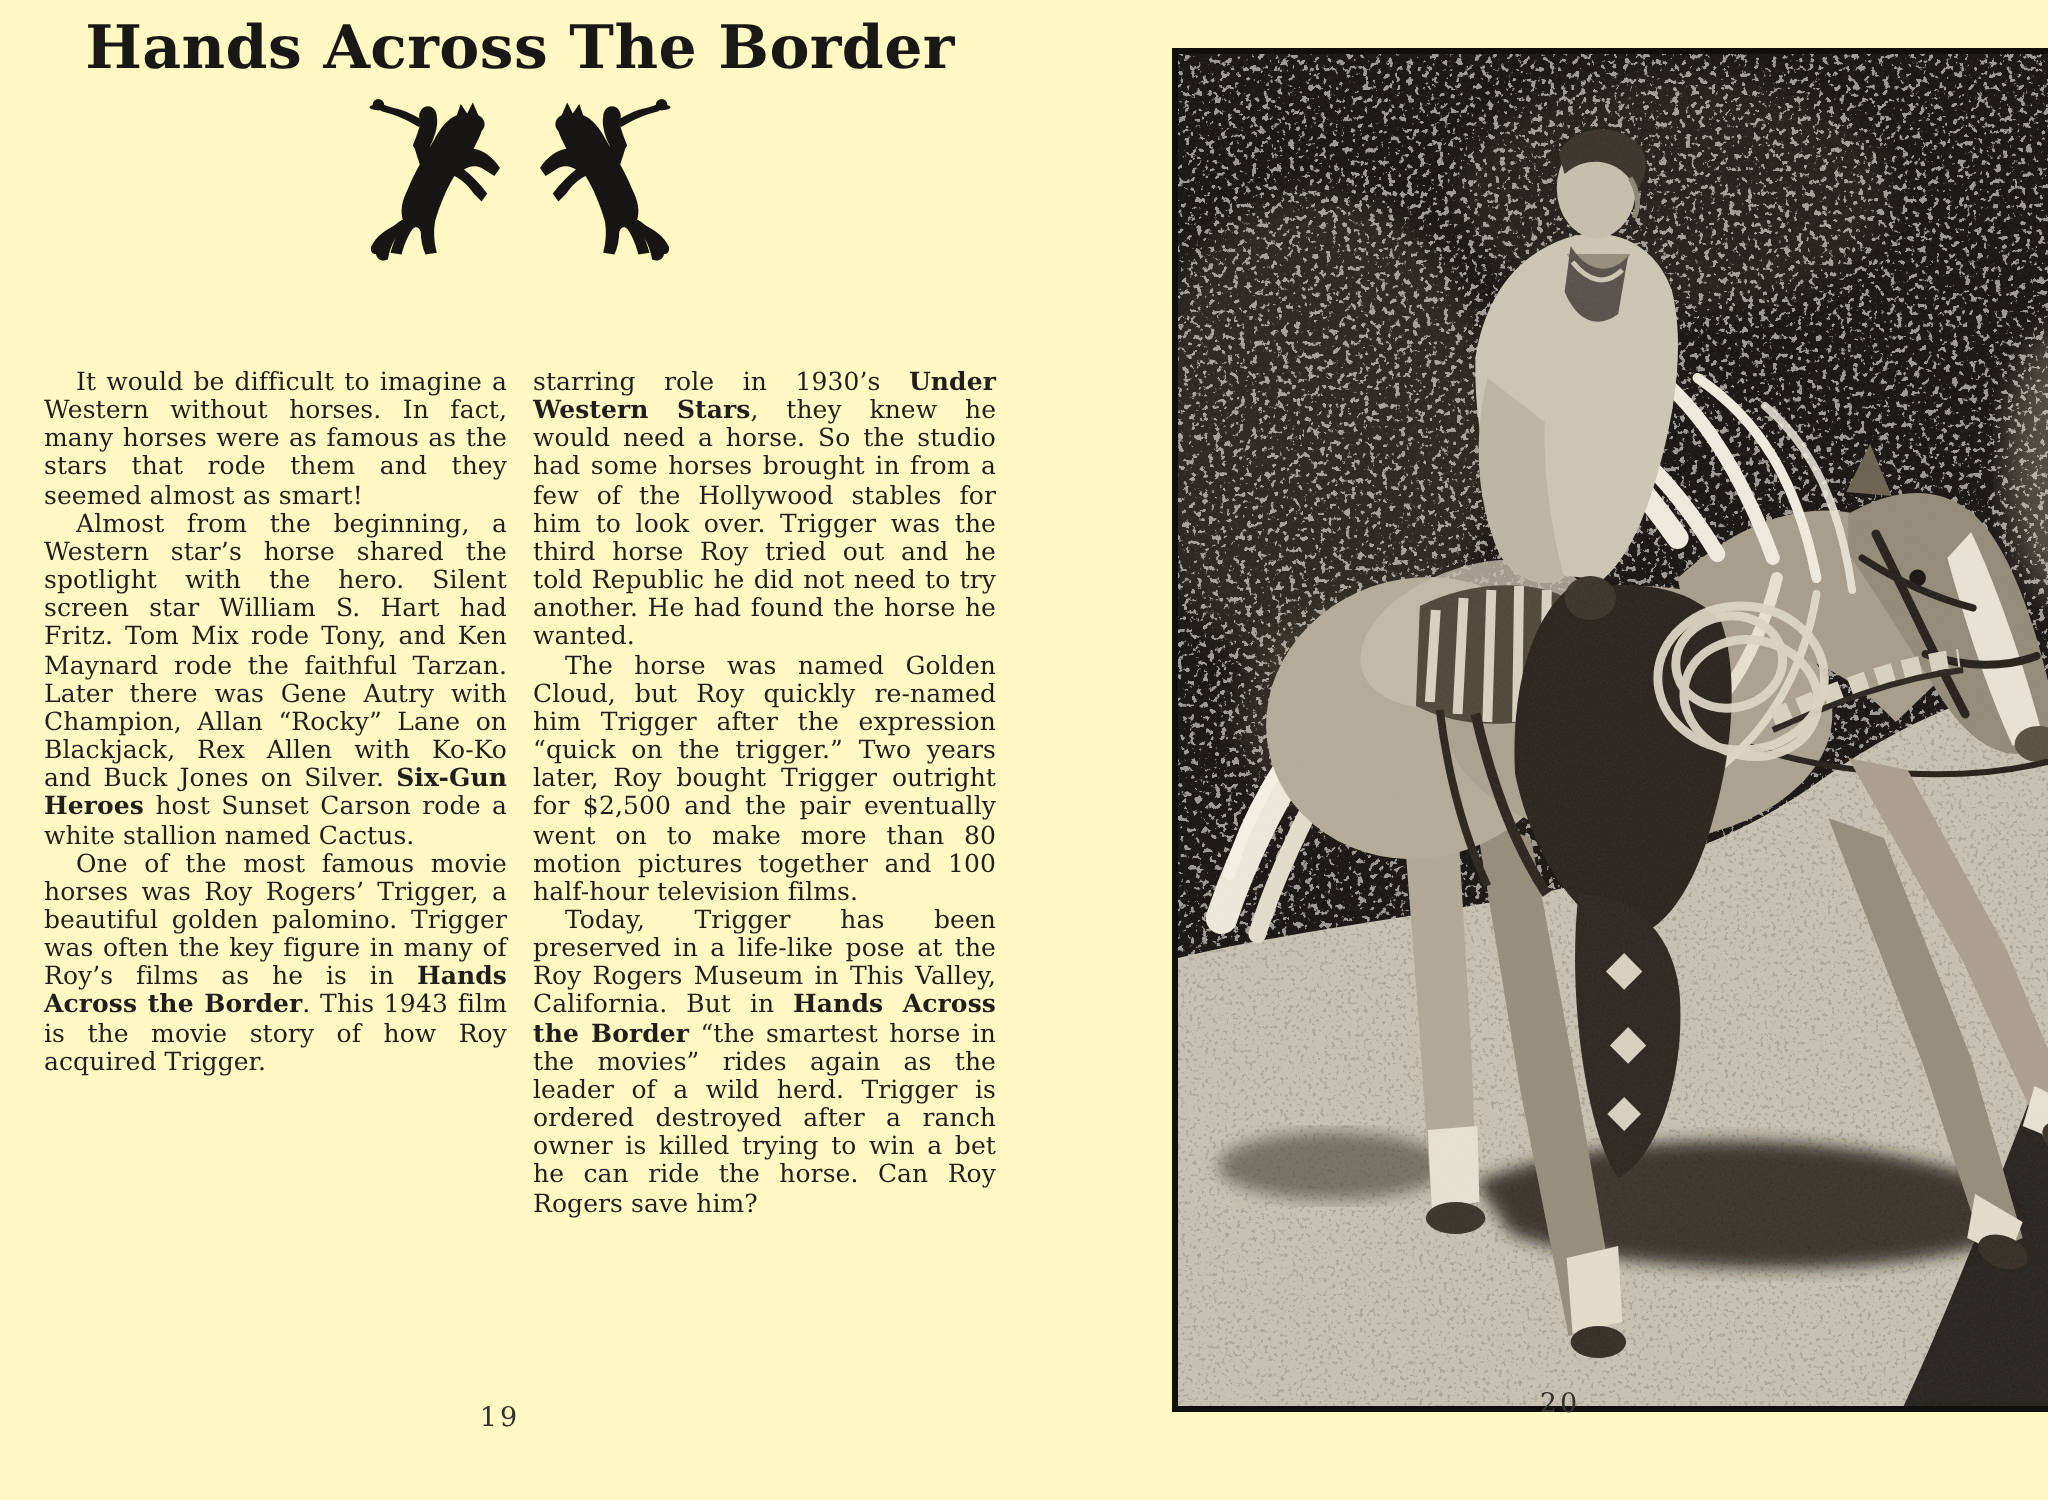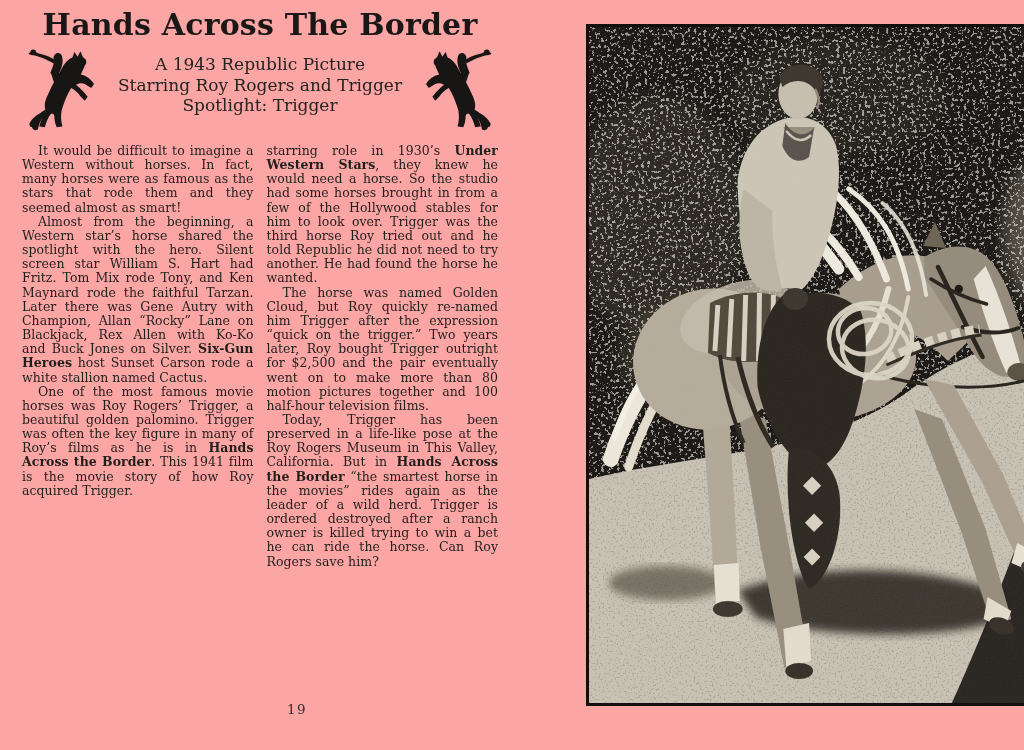--- a/index.html
+++ b/index.html
@@ -4,21 +4,21 @@
 <style>
   html,body { margin:0; padding:0; }
   body {
     width:1024px; height:750px;
     background:#efedea;
     font-family:"DejaVu Serif", serif;
     overflow:hidden;
   }
   .spread {
     position:relative; width:1024px; height:750px;
-    background:#fca5a5;
+    background:#fef9c3;
   }
   
   .page-left {
     position:absolute; left:0; top:0; width:520px; height:750px;
   }
   .title {
     margin:8px 0 0 0;
     text-align:center;
     font-size:30px; line-height:34px;
     font-weight:bold;
@@ -40,29 +40,30 @@
   .columns {
     display:flex; gap:13px;
     margin:10px 22px 0 22px;
   }
   .col {
     flex:1;
     text-align:justify;
     font-size:12.5px; line-height:14.15px;
     color:#201f1c;
     letter-spacing:0.05px;
+    margin-top:40px;
   }
   .col p { margin:0; text-indent:16px; }
   .col p.no-indent { text-indent:0; }
   .col b { font-weight:bold; }
   .pagenum {
     position:absolute;
     font-size:13.5px; letter-spacing:1.5px; color:#32312e;
   }
-  #pn-left { left:0; width:500px; top:701px; text-align:center;padding-left:47px; }
+  #pn-left { left:0; width:500px; top:701px; text-align:center; }
   
   .page-right {
     position:absolute; left:520px; top:0; width:504px; height:750px;
   }
   .photo-frame {
     position:absolute; left:26px; top:8px;
     width:468px; height:682px;
     box-sizing:border-box;
     border:3px solid #100f0d;
     background:#161310;
@@ -109,25 +110,20 @@
 
             <path d="M39,15 C33,11.5 27,8.5 21,7.5 L14.5,5.5 C12,5.5 11.5,8.5 13.5,9.5
                      L20.5,11.5 C26.5,13.5 32,16.5 37,19.5 Z"></path>
 
             <circle cx="11.5" cy="5.5" r="3.6"></circle>
             <ellipse cx="11.5" cy="7" rx="5.6" ry="1.8"></ellipse>
           </g>
         </svg>
       </span>
 
-      <div class="subtitle">
-        <div>A 1943 Republic Picture</div>
-        <div>Starring Roy Rogers and Trigger</div>
-        <div>Spotlight: Trigger</div>
-      </div>
 
       <span class="horse-icon flip">
         <svg viewBox="0 0 100 105" width="80" height="88" aria-hidden="true">
           <g fill="#171614">
             <path d="M76,22 C79,19 78.5,14 74,12 L70.5,4 L67,11 L63,5 L60.5,12
                      C55,14 50,20 46,28 C40,38 34,48 30,58
                      C26,66 25,72 27,78
                      C24,84 21,91 19,98 L26,99 C28,92 30,87 33,83
                      C35,81 37,82 38,85 C38,90 39,95 41,99 L48,98
                      C46,90 46,84 47,78 C50,68 54,58 59,50
@@ -149,21 +145,21 @@
             <ellipse cx="11.5" cy="7" rx="5.6" ry="1.8"></ellipse>
           </g>
         </svg>
       </span>
     </div>
 
     <div class="columns">
       <div class="col">
           <p><span>It would be difficult to imagine a Western without horses. In fact, many horses were as famous as the stars that rode them and they seemed almost as smart!</span></p>
           <p><span>Almost from the beginning, a Western star’s horse shared the spotlight with the hero. Silent screen star William S. Hart had Fritz. Tom Mix rode Tony, and Ken Maynard rode the faithful Tarzan. Later there was Gene Autry with Champion, Allan “Rocky” Lane on Blackjack, Rex Allen with Ko-Ko and Buck Jones on Silver. </span><b>Six-Gun Heroes</b><span> host Sunset Carson rode a white stallion named Cactus.</span></p>
-          <p><span>One of the most famous movie horses was Roy Rogers’ Trigger, a beautiful golden palomino. Trigger was often the key figure in many of Roy’s films as he is in </span><b>Hands Across the Border</b><span>. This 1941 film is the movie story of how Roy acquired Trigger.</span></p>
+          <p><span>One of the most famous movie horses was Roy Rogers’ Trigger, a beautiful golden palomino. Trigger was often the key figure in many of Roy’s films as he is in </span><b>Hands Across the Border</b><span>. This 1943 film is the movie story of how Roy acquired Trigger.</span></p>
         </div>
       <div class="col">
           <p class="no-indent"><span>starring role in 1930’s </span><b>Under Western Stars</b><span>, they knew he would need a horse. So the studio had some horses brought in from a few of the Hollywood stables for him to look over. Trigger was the third horse Roy tried out and he told Republic he did not need to try another. He had found the horse he wanted.</span></p>
           <p><span>The horse was named Golden Cloud, but Roy quickly re-named him Trigger after the expression “quick on the trigger.” Two years later, Roy bought Trigger outright for $2,500 and the pair eventually went on to make more than 80 motion pictures together and 100 half-hour television films.</span></p>
           <p><span>Today, Trigger has been preserved in a life-like pose at the Roy Rogers Museum in This Valley, California. But in </span><b>Hands Across the Border</b><span> “the smartest horse in the movies” rides again as the leader of a wild herd. Trigger is ordered destroyed after a ranch owner is killed trying to win a bet he can ride the horse. Can Roy Rogers save him?</span></p>
         </div>
     </div>
 
     <div class="pagenum" id="pn-left">19</div>
   </section>
@@ -308,14 +304,15 @@
         <ellipse cx="211" cy="67" rx="20" ry="25" fill="#c7bfae"></ellipse>
         <path d="M192,50 C198,36 222,33 233,46 C238,54 236,63 231,68
                  C224,52 206,50 195,60 Z" fill="#39332a"></path>
         <path d="M228,62 C232,68 233,76 230,82" stroke="#8d8473" stroke-width="2.5" fill="none"></path>
         <ellipse cx="208" cy="272" rx="13" ry="11" fill="#3a332b"></ellipse>
 
         <rect x="0" y="0" width="466" height="676" filter="url(#grainFine)" opacity="0.16"></rect>
       </svg>
     </figure>
 
+    <div class="pagenum" id="pn-right">20</div>
   </section>
 </div>
 
 </body></html>

